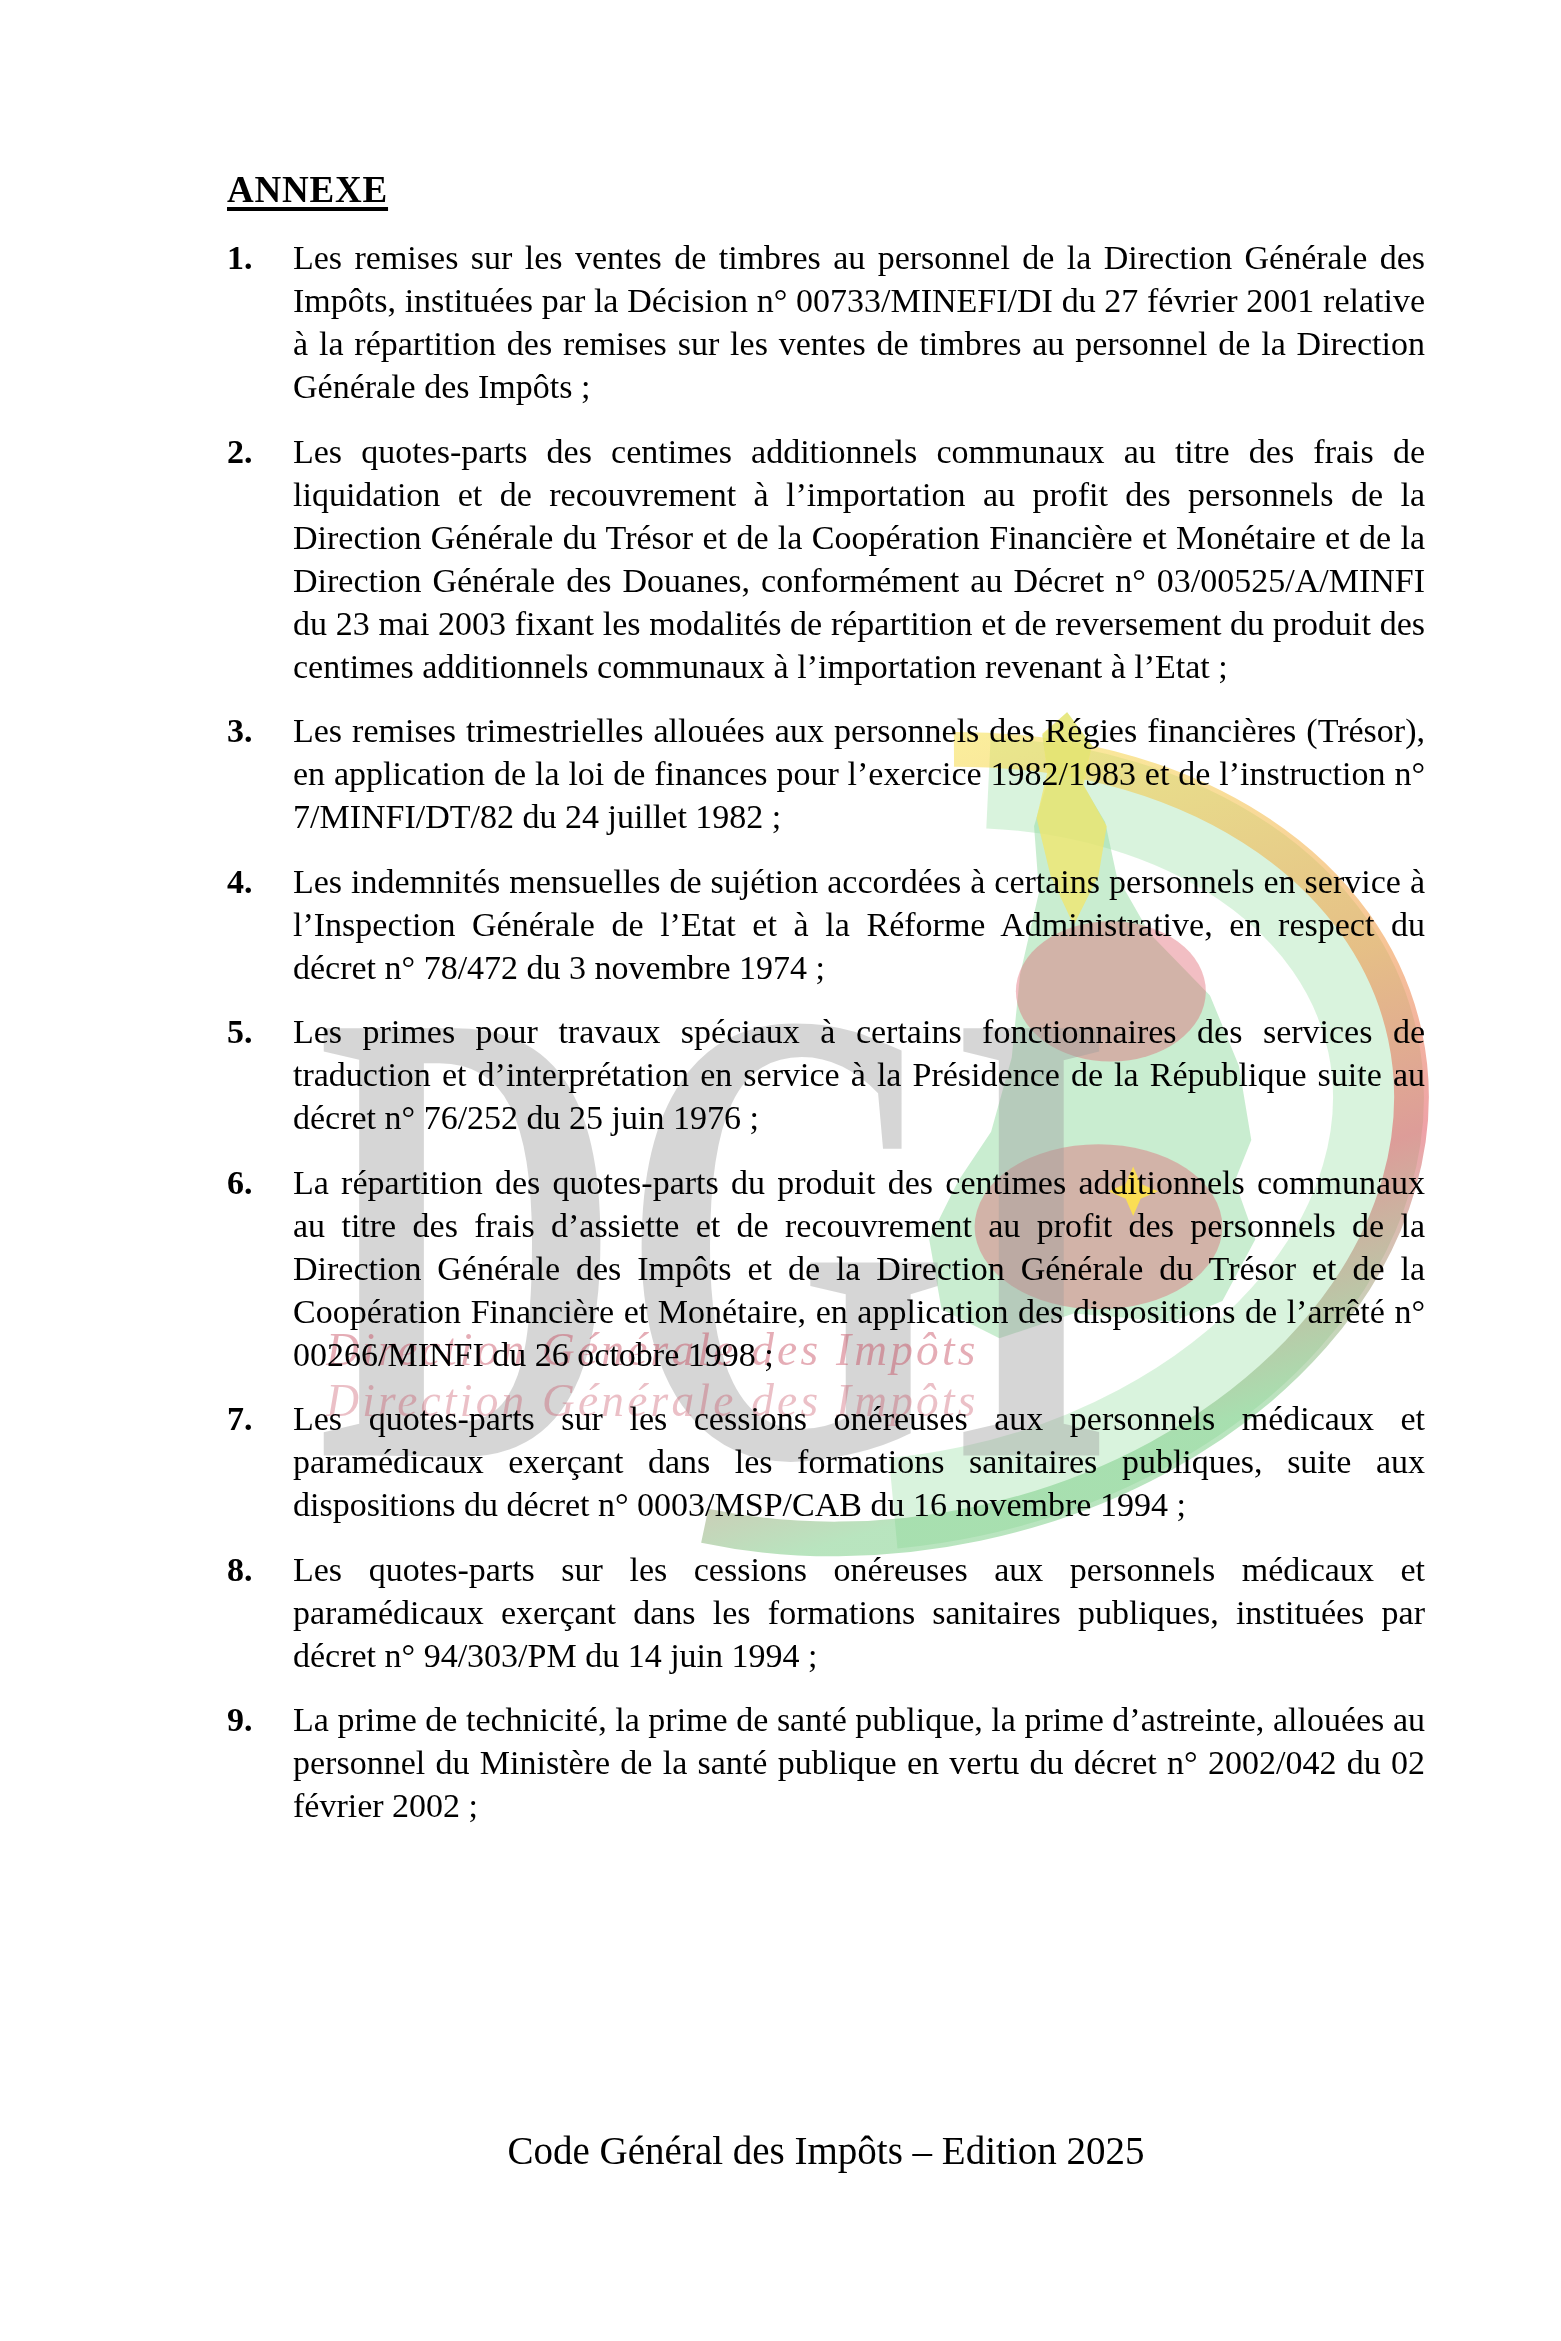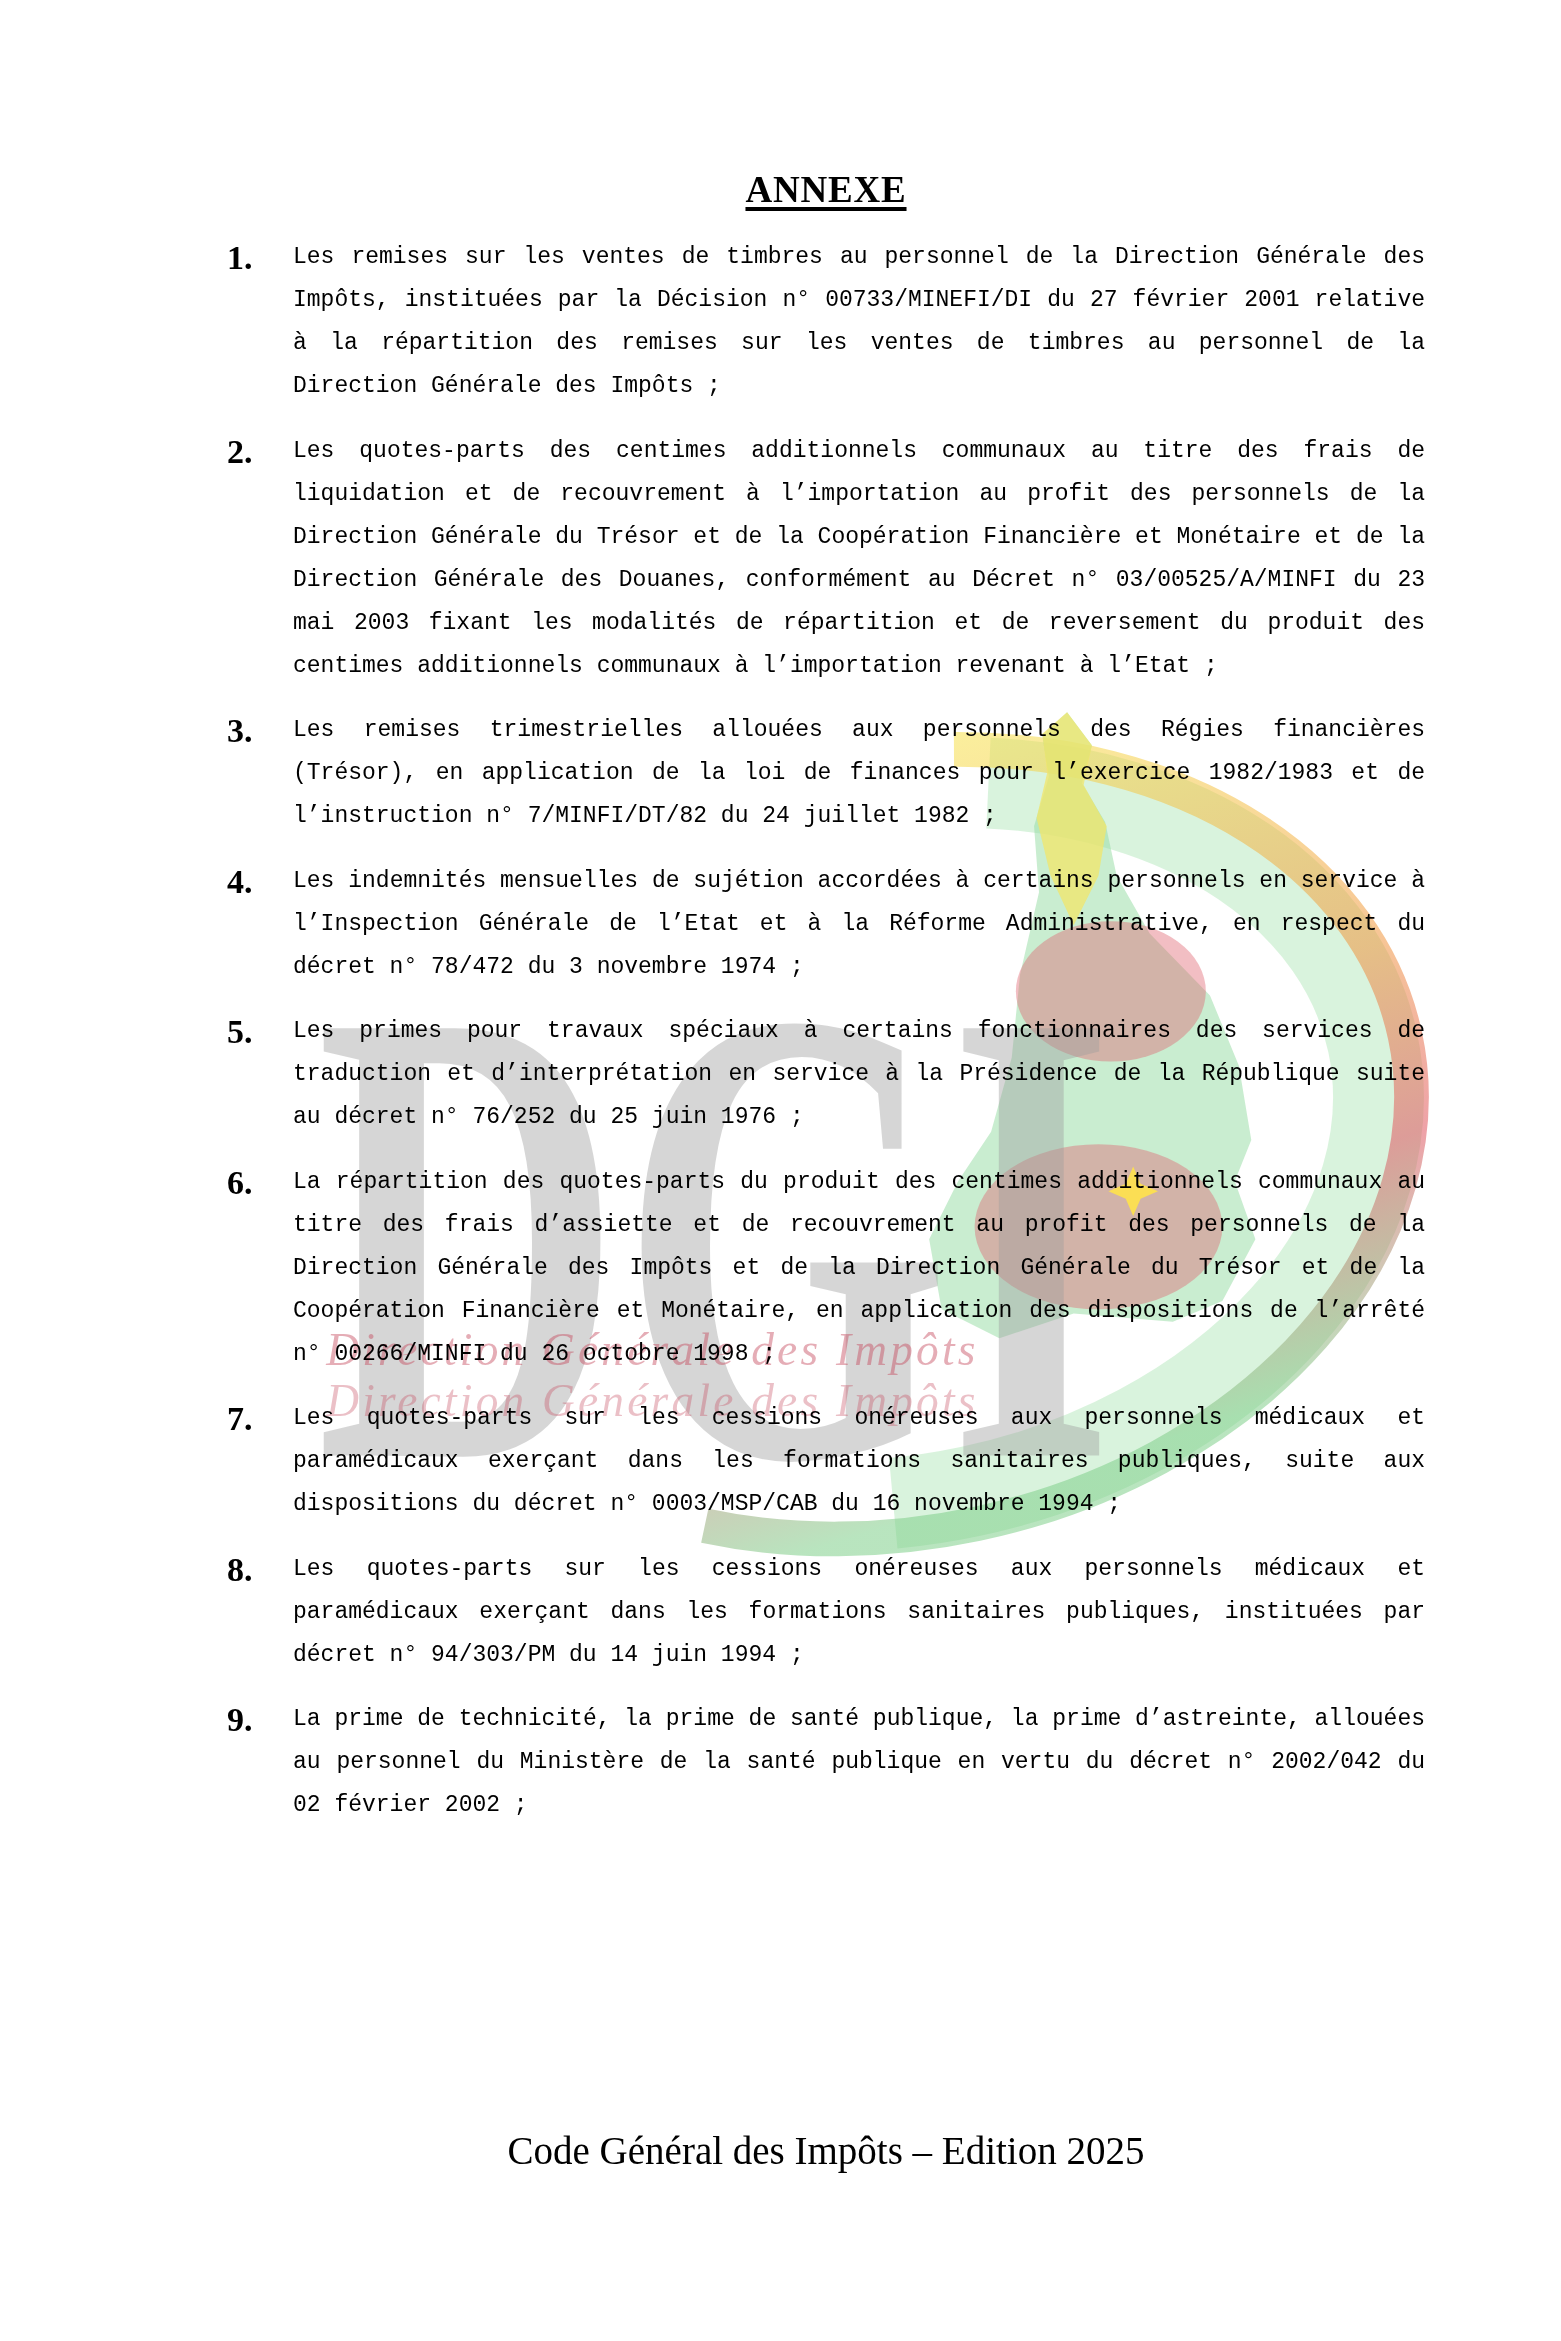--- a/index.html
+++ b/index.html
@@ -6,33 +6,33 @@
   body{
     width:1561px;height:2342px;position:relative;background:#ffffff;
     font-family:"Liberation Serif", serif;color:#000;overflow:hidden;
   }
   .page{position:absolute;inset:0;overflow:hidden;}
   
   .watermark-layer{position:absolute;inset:0;z-index:0;pointer-events:none;}
   .content{position:relative;z-index:1;}
   .doc-title{
     margin:168px auto 0 auto;width:1198px;margin-left:227px;
-    text-align:center;font-size:37px;font-weight:bold;line-height:43px;
+    font-size:37px;font-weight:bold;line-height:43px;
     text-decoration:underline;text-decoration-thickness:4.1px;text-underline-offset:5px;
     letter-spacing:0.8px;
   }
   .annex-list{
     margin:25px 0 0 227px;padding:0;width:1198px;list-style:none;
   }
   .annex-item{display:flex;margin:0 0 21.5px 0;}
   .item-num{
     flex:0 0 66px;font-weight:bold;font-size:34px;line-height:43px;
   }
   .item-text{
-    flex:1;font-size:23px;line-height:43px;text-align:justify;font-family:Liberation Mono, monospace;
+    flex:1;font-size:34px;line-height:43px;text-align:justify;
   }
   .footer{
     position:absolute;top:2131px;left:227px;width:1198px;z-index:1;
     text-align:center;font-size:39px;line-height:40px;
   }
   .wm-acronym{
     font-family:"Liberation Serif", serif;font-weight:bold;
   }
   .wm-script{
     font-family:"Liberation Serif", serif;font-style:italic;letter-spacing:4px;

